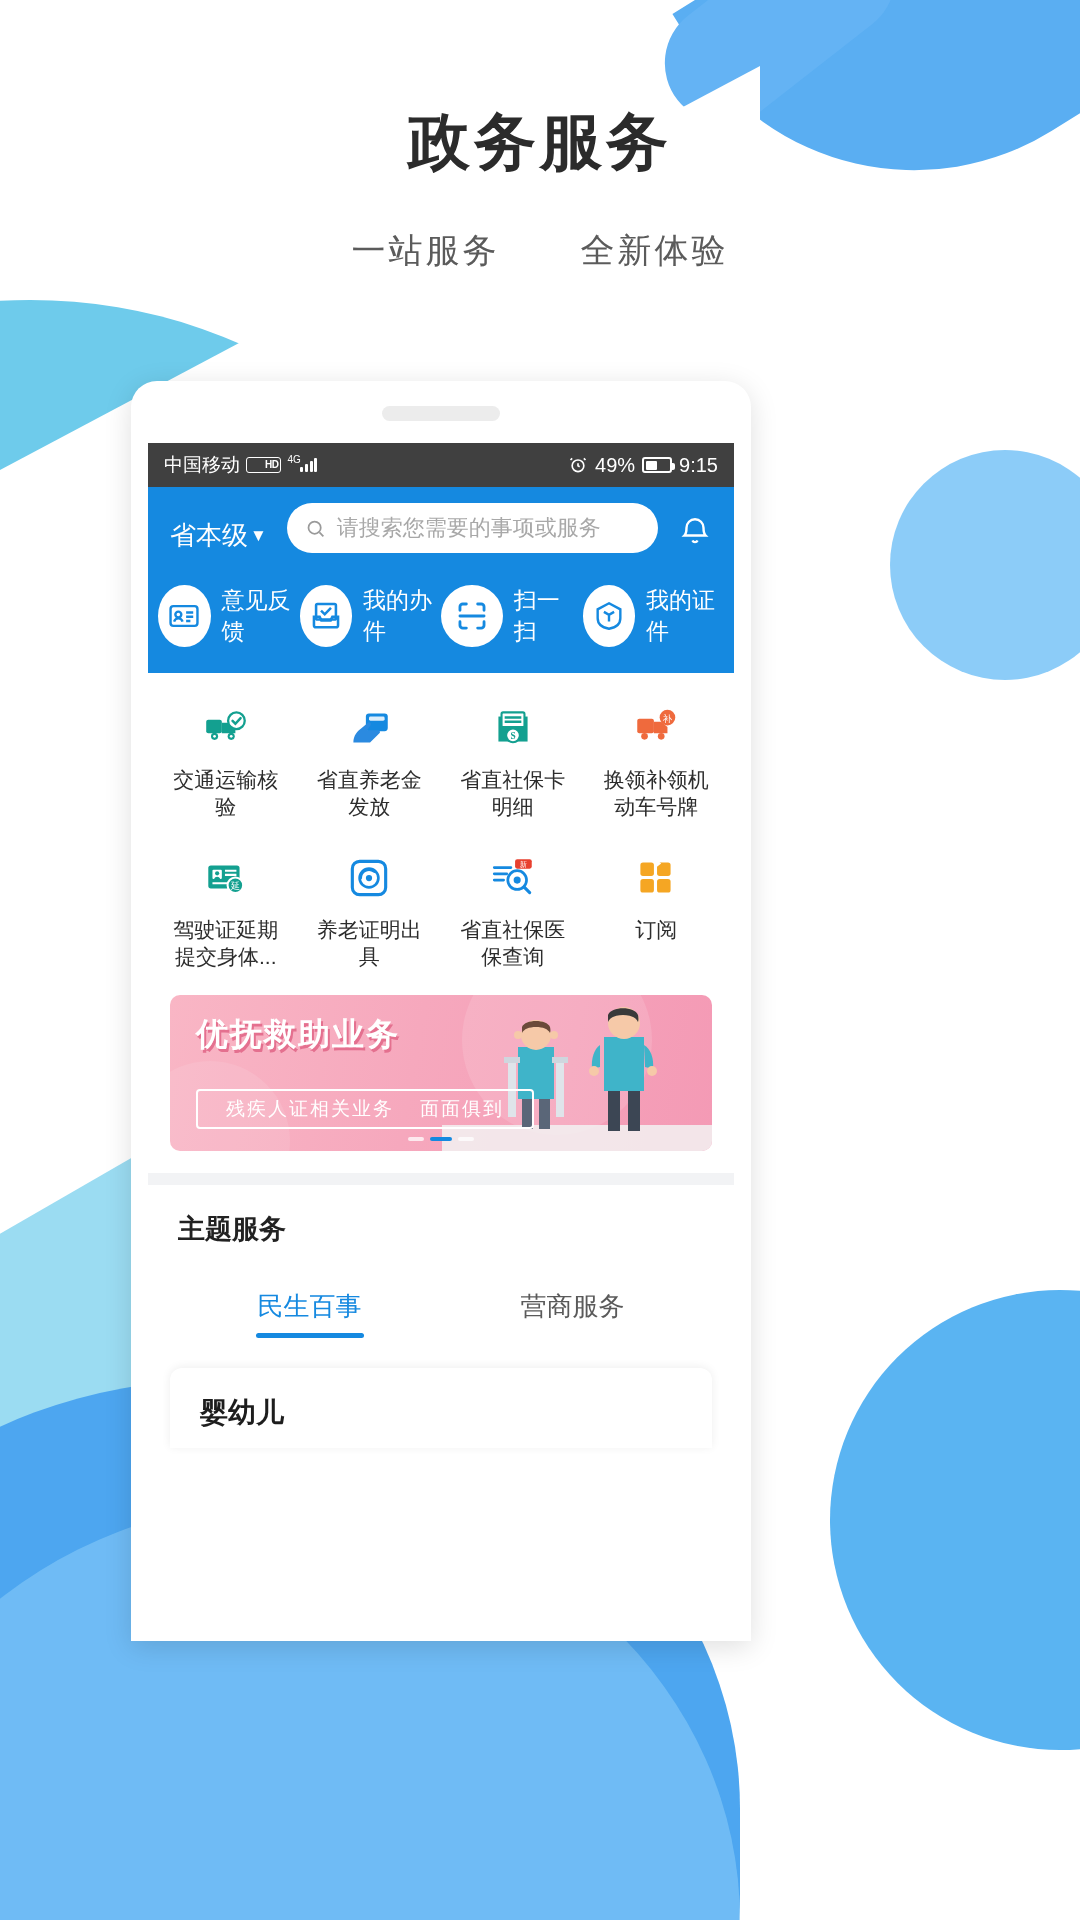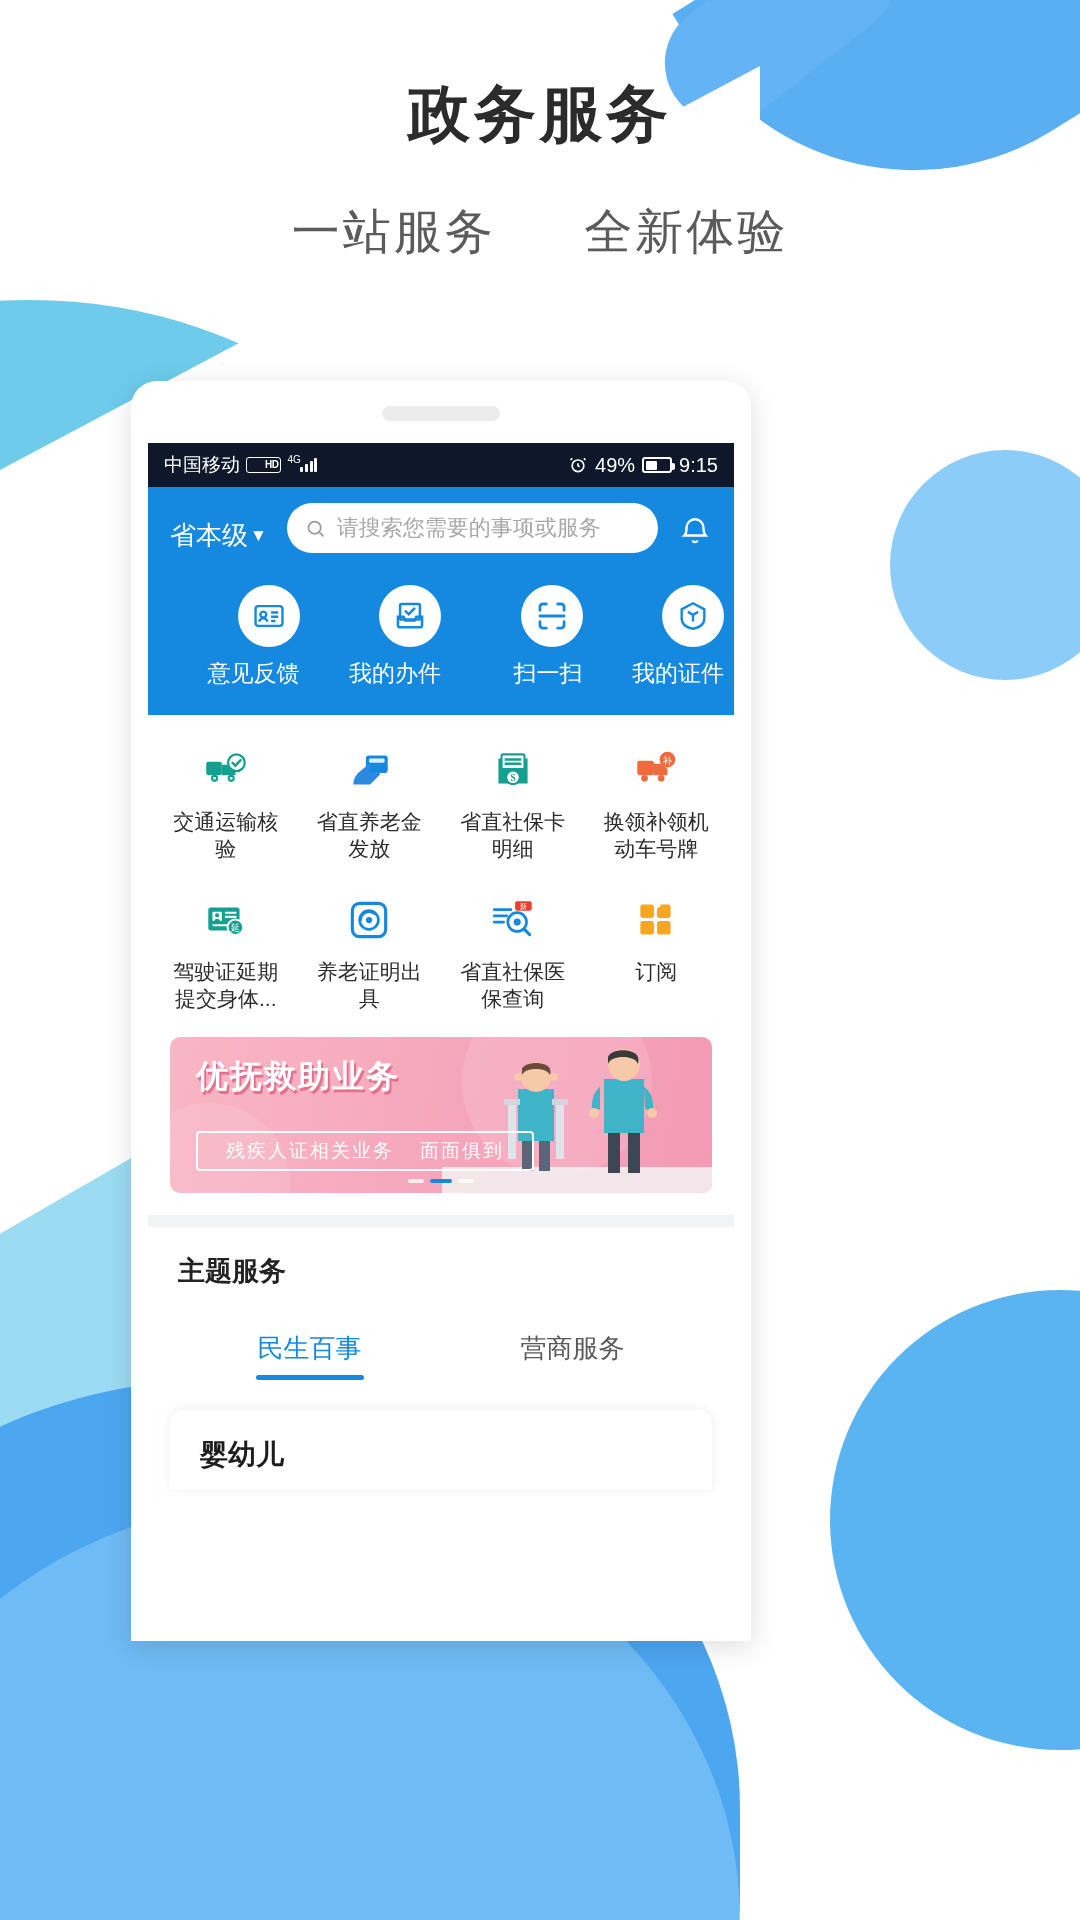--- a/index.html
+++ b/index.html
@@ -86,26 +86,26 @@
   .white-wedge2{
     position:absolute;
     left:-80px; top:980px;
     width:520px; height:300px;
     background:#ffffff;
     transform:skewY(-30deg);
     transform-origin:left top;
   }
 
   
-  .headings { position:relative; z-index:3; text-align:center; padding-top:72px; }
+  .headings { position:relative; z-index:3; text-align:center; padding-top:100px; }
   .h-title {
     font-size:62px; font-weight:bold; color:#2b2b2b; letter-spacing:4px;
   }
   .h-sub {
-    margin-top:44px; font-size:48px; color:#5b5b5b; letter-spacing:3px;
+    margin-top:44px; font-size:34px; color:#5b5b5b; letter-spacing:3px;
   }
   .h-sub span { display:inline-block; }
   .h-sub .gap { width:56px; }
 
   
   .phone {
     position:absolute; z-index:4;
     left:131px; top:381px;
     width:620px; height:1260px;
     background:#ffffff;
@@ -119,21 +119,21 @@
   }
   .screen {
     position:absolute; left:17px; top:62px;
     width:586px; height:1200px;
     background:#ffffff;
     overflow:hidden;
   }
 
   
   .statusbar {
-    height:44px; background:#0f172a;
+    height:44px; background:#404040;
     display:flex; align-items:center; justify-content:space-between;
     padding:0 16px; color:#fff;
   }
   .sb-left { display:flex; align-items:center; gap:6px; font-size:19px; }
   .sb-right{ display:flex; align-items:center; gap:7px; font-size:20px; }
   .hd-badge {
     border:1.6px solid #fff; border-radius:3px;
     font-size:10px; line-height:1; padding:2px 2px 2px 18px; font-weight:bold;
     letter-spacing:-.5px;
   }
@@ -167,21 +167,21 @@
   .caret { font-size:17px; }
   .searchbox {
     flex:1; background:#fff; border-radius:26px; height:50px;
     display:flex; align-items:center; gap:11px; padding:0 18px;
   }
   .s-ph { color:#a8a8a8; font-size:22px; }
   .bell { color:#fff; }
 
   
   .quick { display:flex; padding:28px 10px 0; }
-  .q-item { flex:1; display:flex; flex-direction:column; align-items:flex-end; gap:11px; }
+  .q-item { flex:1; display:flex; align-items:flex-end; gap:11px; }
   .q-circle {
     width:62px; height:62px; border-radius:50%;
     background:#fff; display:flex; align-items:center; justify-content:center;
   }
   .q-label { color:#fff; font-size:23px; }
 
   
   .grid {
     display:grid; grid-template-columns:repeat(4,1fr);
     padding:20px 6px 10px; row-gap:14px;

